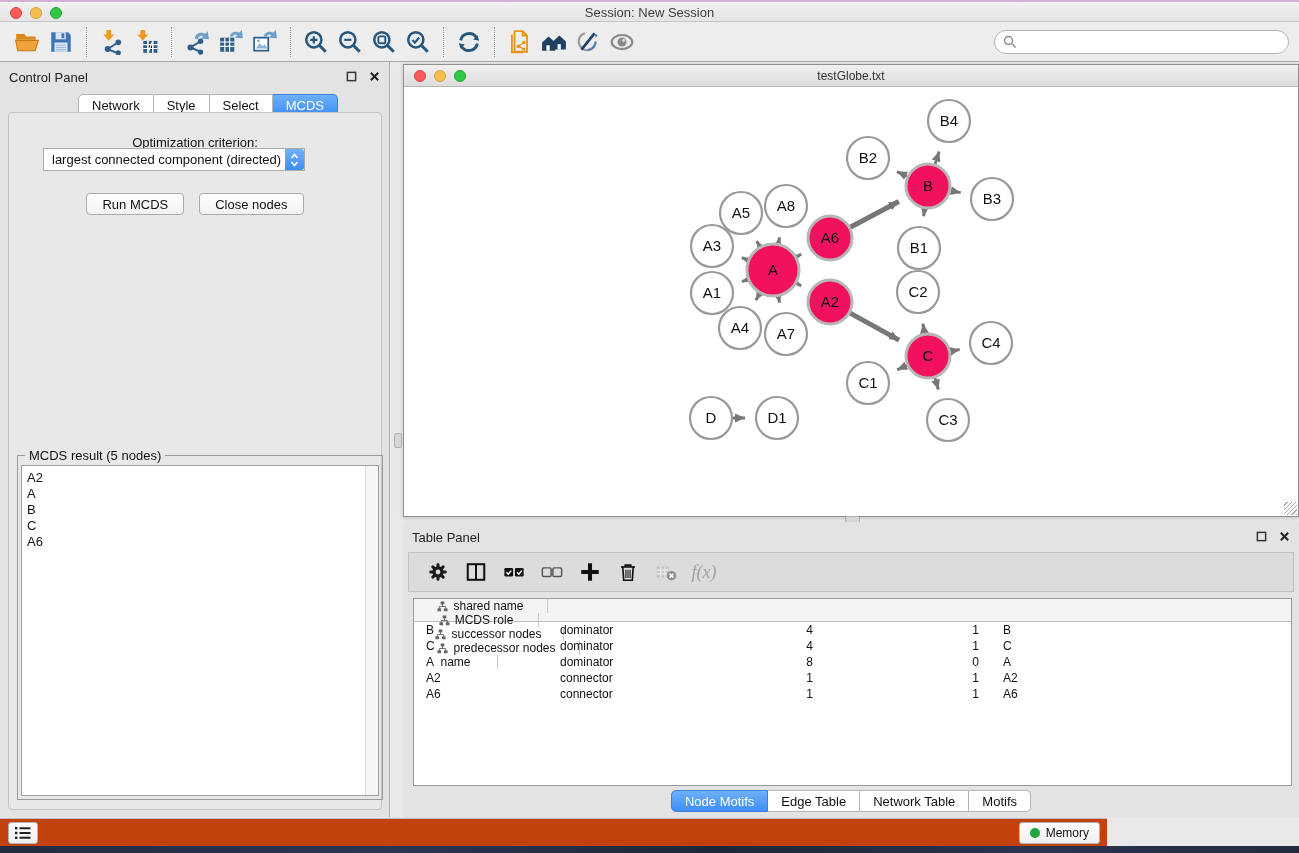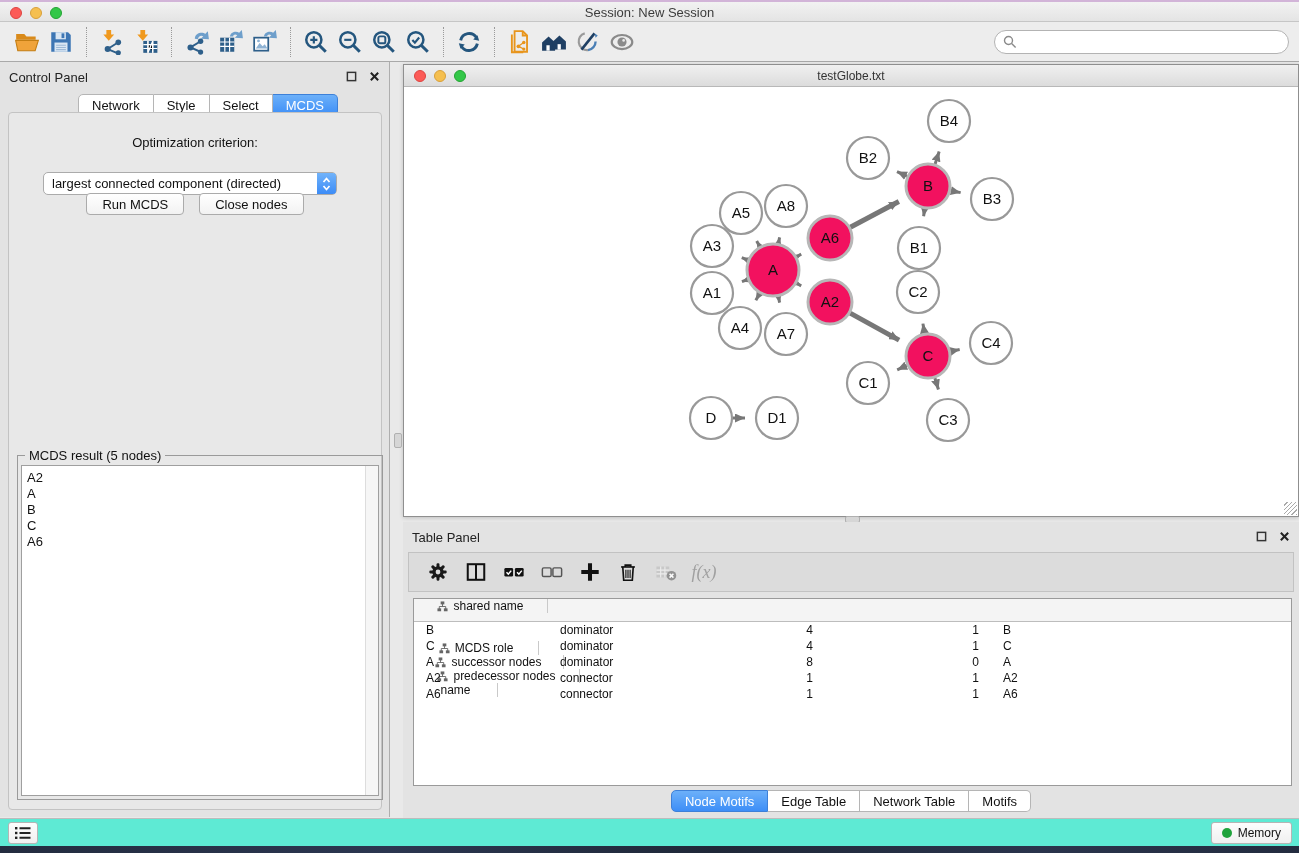--- a/index.html
+++ b/index.html
@@ -40,22 +40,22 @@
   .cp-tabs { position:absolute; left:78px; top:32px; }
   .seg { height:22px; padding:0 13px; font-size:13px; background:#fff; border:1px solid #b5b5b5; border-left:none;
     color:#111; cursor:pointer; font-family:"Liberation Sans",sans-serif; }
   .seg:first-child { border-left:1px solid #b5b5b5; border-radius:5px 0 0 5px; }
   .seg:last-child { border-radius:0 5px 5px 0; }
   .seg.active { background:linear-gradient(#6cb0f9,#3d8ef7); border-color:#3d80d8; color:#fff; }
 
   .cp-content { position:absolute; left:8px; top:50px; width:374px; height:698px;
     background:#e8e8e8; border:1px solid #c3c3c3; border-radius:4px; }
   .opt-label { margin-top:22px; text-align:center; font-size:13px; color:#111; }
-  .criterion { position:absolute; left:34px; top:59px; width:294px; height:23px; background:#fff;
-    border:1px solid #ababab; border-radius:5px; display:flex; align-items:center; cursor:pointer; }
+  .criterion { position:absolute; left:34px; top:35px; width:262px; height:23px; background:#fff;
+    border:1px solid #ababab; border-radius:0; display:flex; align-items:center; cursor:pointer; }
   .criterion .val { flex:1; font-size:13px; padding-left:8px; color:#111; white-space:nowrap; }
   .criterion .stepper { width:19px; height:21px; border-radius:0 3px 3px 0; background:linear-gradient(#71b3fa,#3c8cf7);
     display:flex; flex-direction:column; align-items:center; justify-content:center; }
   .criterion .stepper svg { width:11px; height:18px; }
   .btn-row { position:absolute; left:0; top:80px; width:100%; display:flex; justify-content:center; gap:15px; }
   .mac-btn { height:22px; padding:0 15px; font-size:13px; background:linear-gradient(#ffffff,#f2f2f2);
     border:1px solid #ababab; border-radius:4px; cursor:pointer; color:#111; font-family:"Liberation Sans",sans-serif; }
 
   .result-group { position:absolute; left:17px; top:393px; width:366px; height:345px; border:1px solid #9a9a9a; }
   .result-legend { position:absolute; left:7px; top:-8px; background:#e8e8e8; padding:0 4px; font-size:13px; color:#111; }
@@ -92,22 +92,22 @@
   .th.filler { flex:1; border-right:none; }
   .tr { display:flex; height:16px; align-items:center; cursor:default; }
   .td { font-size:12px; color:#111; white-space:nowrap; overflow:hidden; }
   .td.al { text-align:left; padding-left:12px; }
   .td.ar { text-align:right; padding-right:10px; }
   .td.an { text-align:left; padding-left:14px; }
 
   .table-tabs { position:absolute; left:0; right:0; top:268px; display:flex; justify-content:center; }
 
   
-  .statusbar { position:absolute; left:0; top:818px; width:1299px; height:28px;
-    background:#5eead4; border-top:1px solid #bcbcbc; }
+  .statusbar { position:absolute; left:0; top:818px; width:1107px; height:28px;
+    background:#c2410c; border-top:1px solid #bcbcbc; }
   .status-list-btn { position:absolute; left:8px; top:3px; width:30px; height:22px; background:linear-gradient(#fdfdfd,#f0f0f0);
     border:1px solid #b5b5b5; border-radius:3px; display:flex; align-items:center; justify-content:center; cursor:pointer; }
   .status-list-btn svg { width:16px; height:14px; }
   .memory-btn { position:absolute; right:7px; top:3px; height:22px; padding:0 10px; background:linear-gradient(#fdfdfd,#f0f0f0);
     border:1px solid #b5b5b5; border-radius:3px; display:flex; align-items:center; gap:6px; font-size:12px; color:#111; cursor:pointer;
     font-family:"Liberation Sans",sans-serif; }
   .mem-dot { width:10px; height:10px; border-radius:50%; }
   .desktop-strip { position:absolute; left:0; top:846px; width:1299px; height:7px;
     background:linear-gradient(90deg,#232c3f,#2b3650 30%,#1f2838 55%,#2a344c 80%,#232c3f); }
 </style>
@@ -507,21 +507,21 @@
       <div class="thead" id="table-head">
           <div class="th" style="width: 134px;">
             <span style="width: 11px; height: 11px; display: block;"><svg viewBox="0 0 12 12">
                 <path d="M6 3v3M2.5 9V6h7v3" fill="none" stroke="#666" stroke-width="1"></path>
                 <rect x="4" y="0.5" width="4" height="3.2" fill="#666"></rect>
                 <rect x="0.5" y="8" width="4" height="3.2" fill="#666"></rect>
                 <rect x="7.5" y="8" width="4" height="3.2" fill="#666"></rect>
               </svg></span>
             <span>shared name</span>
           </div>
-          <div class="th" style="width: 125px; margin-top: 28px;">
+          <div class="th" style="width: 125px;">
             <span style="width: 11px; height: 11px; display: block;"><svg viewBox="0 0 12 12">
                 <path d="M6 3v3M2.5 9V6h7v3" fill="none" stroke="#666" stroke-width="1"></path>
                 <rect x="4" y="0.5" width="4" height="3.2" fill="#666"></rect>
                 <rect x="0.5" y="8" width="4" height="3.2" fill="#666"></rect>
                 <rect x="7.5" y="8" width="4" height="3.2" fill="#666"></rect>
               </svg></span>
             <span>MCDS role</span>
           </div>
           <div class="th" style="width: 150px;">
             <span style="width: 11px; height: 11px; display: block;"><svg viewBox="0 0 12 12">

